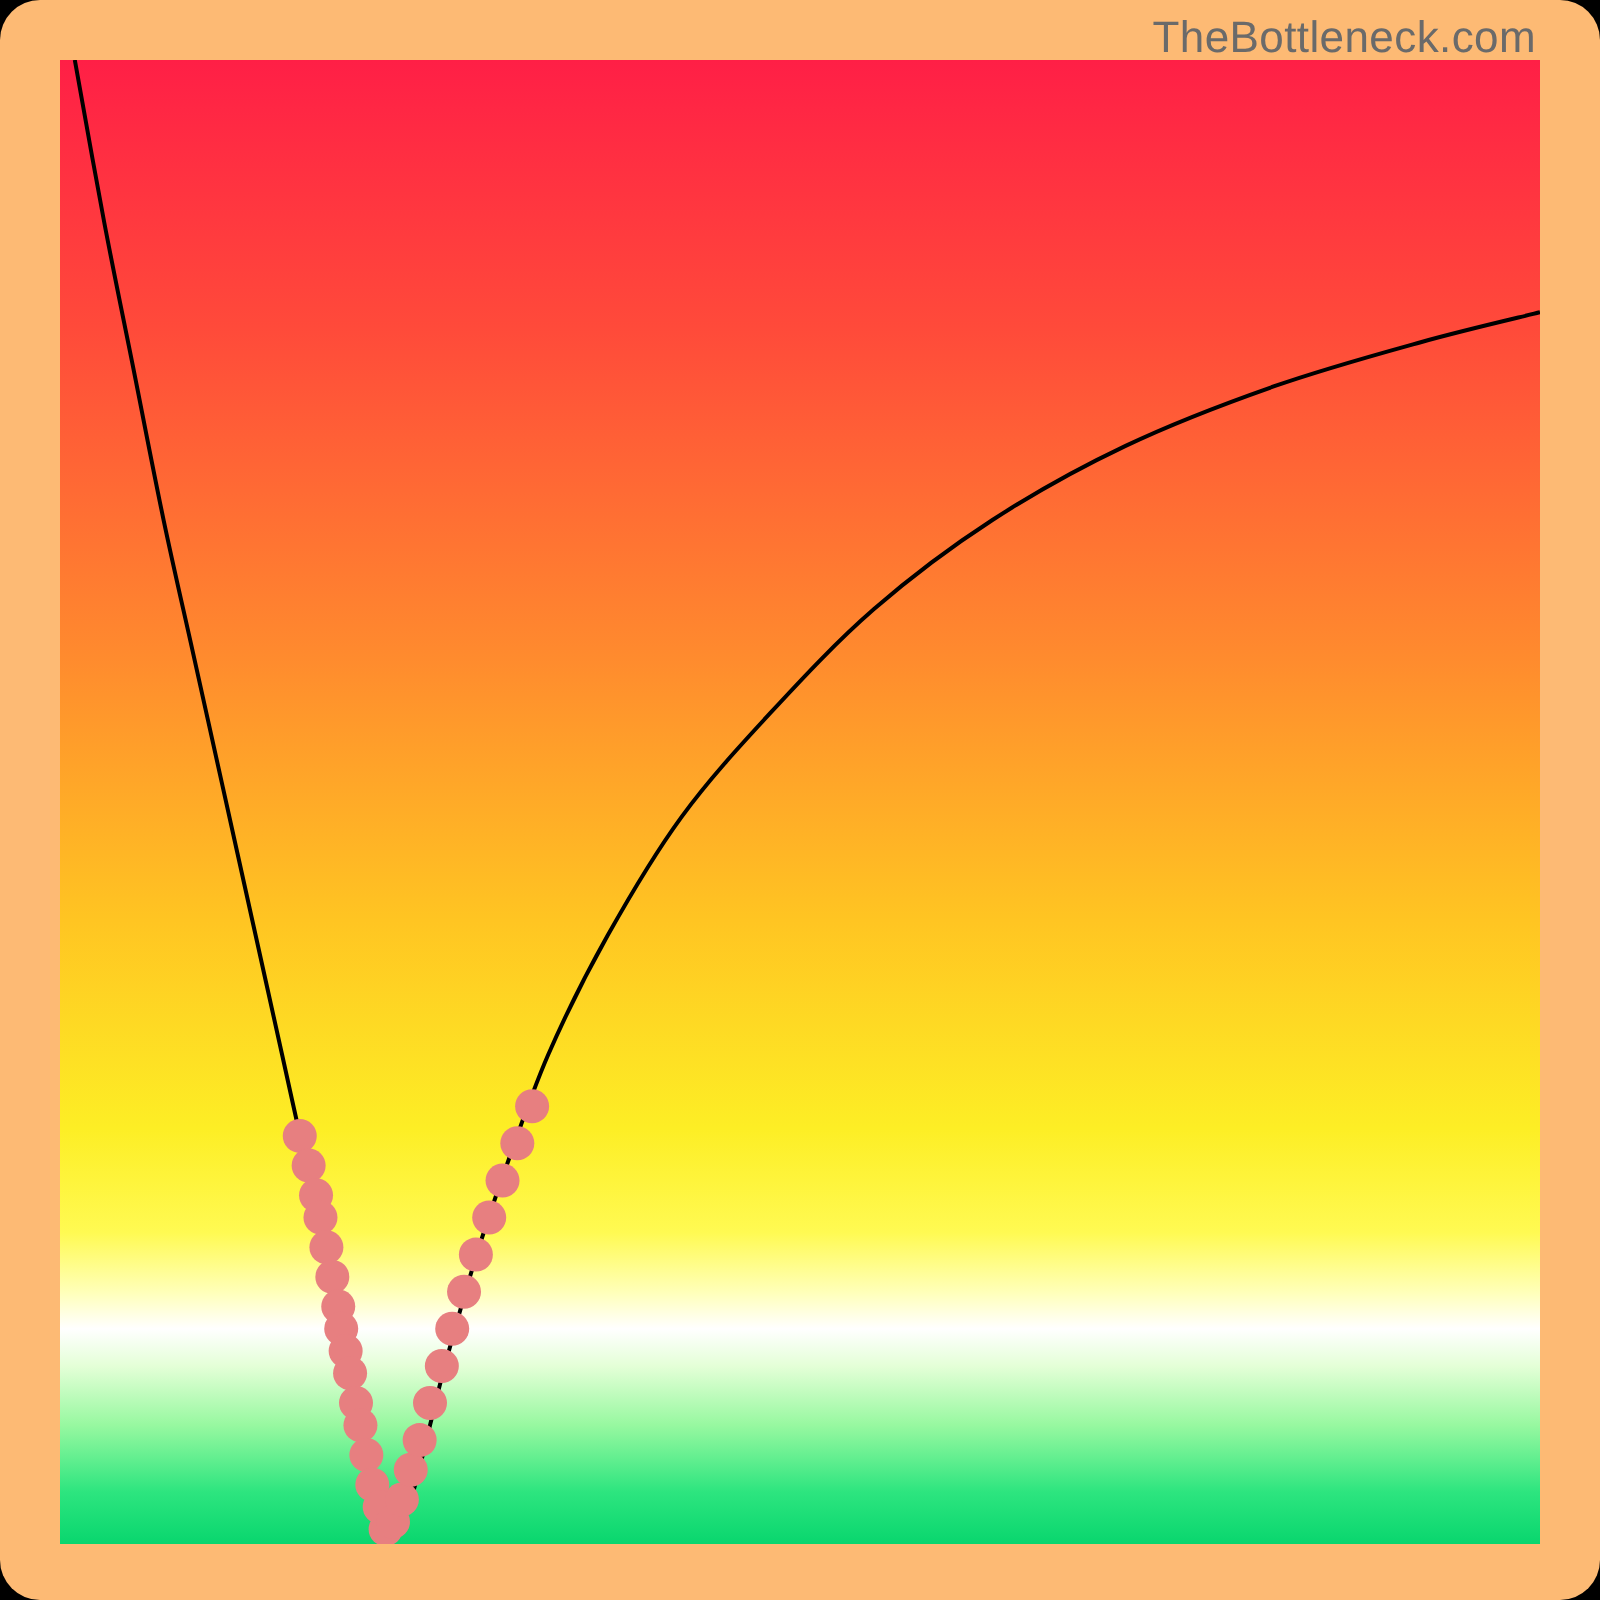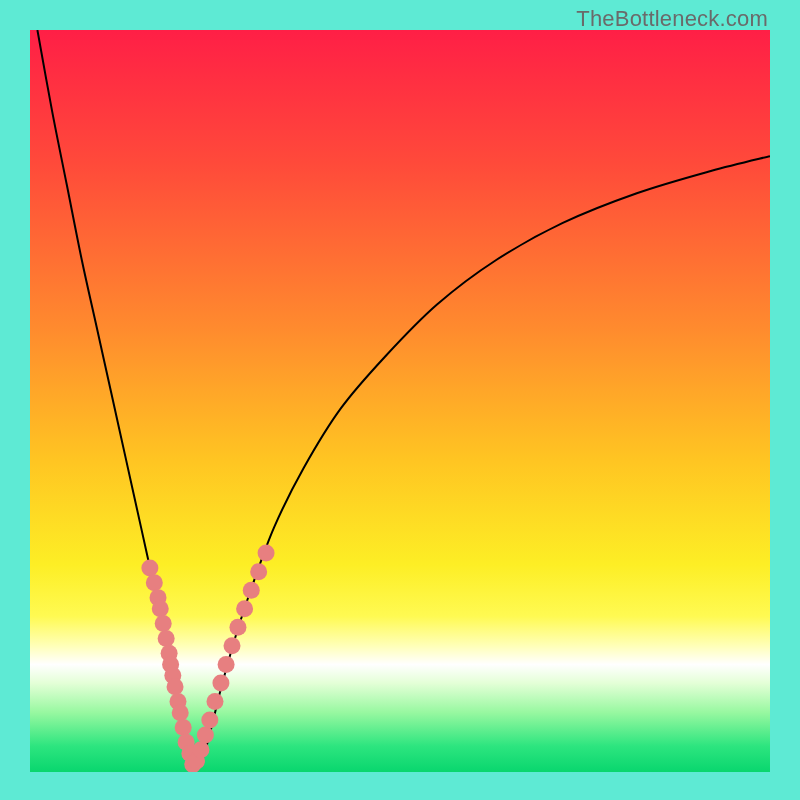--- a/index.html
+++ b/index.html
@@ -9,21 +9,22 @@
     height: 800px;
     overflow: hidden;
     background: #000;
     font-family: Arial, Helvetica, sans-serif;
   }
   .frame {
     position: absolute;
     left: 0; top: 0;
     width: 800px;
     height: 800px;
-    background: #5eead4;
+    background: #fdba74;
+    border-radius: 20px;
   }
   .plot-area {
     position: absolute;
     left: 30px;
     top: 30px;
     width: 740px;
     height: 742px;
   }
   .attribution {
     position: absolute;

